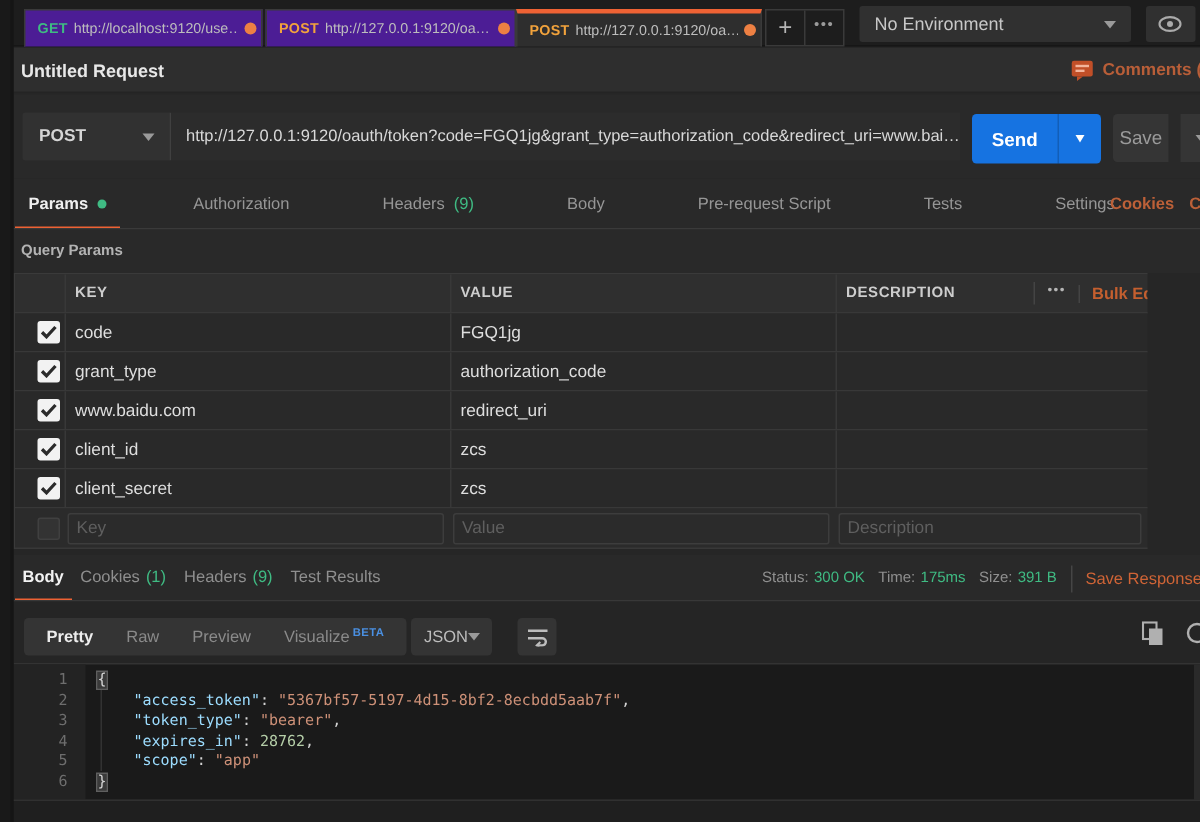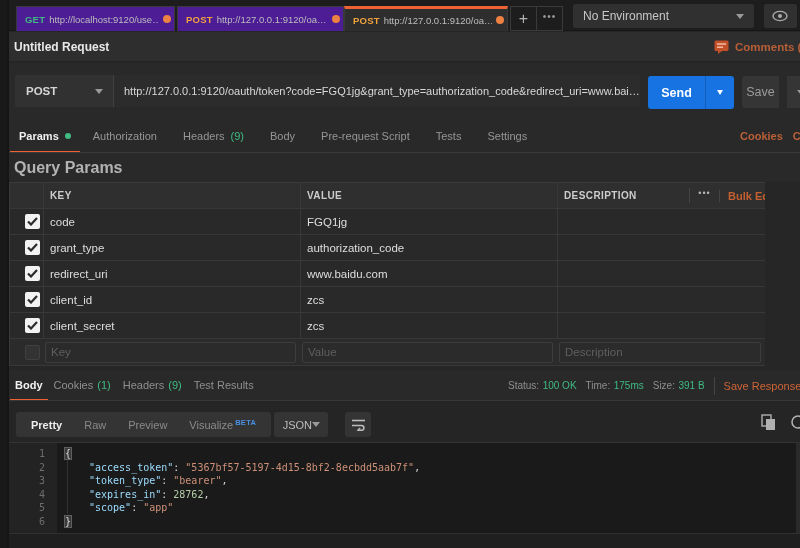--- a/index.html
+++ b/index.html
@@ -42,33 +42,33 @@
   .url-field { position:absolute; left:105px; top:12px; width:526px; height:32px; background:#2c2c2c; display:flex; align-items:center; overflow:hidden; }
   .url-text { font-size:11px; color:#d8d8d8; white-space:nowrap; padding-left:10px; }
   .send-btn { position:absolute; left:639px; top:13px; width:86px; height:33px; background:#1673e1; border-radius:3px; display:flex; }
   .send-main { flex:1; display:flex; align-items:center; justify-content:center; font-size:12.5px; font-weight:bold; color:#fff; border-right:1px solid rgba(0,0,0,0.18); }
   .send-caret { width:28px; display:flex; align-items:center; justify-content:center; }
   .send-caret .chev { border-top-color:#fff; border-left-width:3.5px; border-right-width:3.5px; }
   .save-btn { position:absolute; left:733px; top:13px; width:37px; height:32px; background:#353535; border-radius:3px 0 0 3px; display:flex; align-items:center; justify-content:center; font-size:12.5px; color:#9b9b9b; }
   .save-caret { position:absolute; left:778px; top:13px; width:28px; height:32px; background:#353535; border-radius:0; display:flex; align-items:center; justify-content:center; }
 
   
-  .reqtabs { position:absolute; left:9px; top:119px; width:791px; height:34px; background:#292929; border-bottom:1px solid #3a3a3a; display:flex; align-items:center; overflow:hidden; }
+  .reqtabs { position:absolute; left:9px; top:119px; width:791px; height:34px; background:#292929; border-bottom:1px solid #3a3a3a; display:flex; align-items:center; overflow:hidden;gap:36px; }
   .rqtab { position:relative; height:34px; display:flex; align-items:center; gap:6px; padding:0 13px; font-size:11px; color:#969696; white-space:nowrap; }
   .rqtab.first { margin-left:1px; padding:0 9px; }
   .rqtab.sel { color:#f0f0f0; font-weight:bold; }
   .rqtab.sel::after { content:""; position:absolute; left:0; right:0; bottom:-1px; height:3px; background:#ee6234; }
   .rqtab .gdot { width:6px; height:6px; border-radius:50%; background:#3fbb83; }
   .count-green { color:#3fbb83; }
   .right-links { position:absolute; left:731px; display:flex; gap:10px; white-space:nowrap; }
   .right-links .olink { font-size:11px; color:#bc6038; font-weight:bold; }
 
   
   .qplabel { position:absolute; left:9px; top:153px; width:791px; height:29px; background:#292929; display:flex; align-items:center; }
-  .qplabel span { margin-left:5px; font-size:16px; font-weight:bold; color:#b3b3b3; }
+  .qplabel span { margin-left:5px; font-size:10px; font-weight:bold; color:#b3b3b3; }
 
   
   .ptable { position:absolute; left:9px; top:182px; width:756px; background:#282828; border-top:1px solid #3a3a3a; border-left:1px solid #3a3a3a; }
   .prow { display:flex; height:26px; border-bottom:1px solid #383838; align-items:stretch; background:#292929; }
   .prow.hdr { height:26px; background:#2f2f2f; }
   .pc { display:flex; align-items:center; overflow:hidden; white-space:nowrap; }
   .pc-check { width:33px; justify-content:center; padding-left:11px; flex:none; }
   .pc-key { width:257px; flex:none; border-left:1px solid #383838; padding-left:6px; }
   .pc-val { width:257px; flex:none; border-left:1px solid #383838; padding-left:6px; }
   .pc-desc { flex:1; border-left:1px solid #383838; padding-left:6px; }
@@ -285,25 +285,25 @@
       <div class="pc pc-desc"></div>
     </div>
     <div class="prow">
       <div class="pc pc-check">
           <span class="checkbox">
             <svg width="11" height="9" viewBox="0 0 11 9">
               <path d="M1 4.5 L4 7.5 L10 1" fill="none" stroke="#2b2b2b" stroke-width="2.2"></path>
             </svg>
           </span>
         </div>
+      <div class="pc pc-val">
+          <span class="cellv">www.baidu.com</span>
+        </div>
       <div class="pc pc-key">
           <span class="cellv">redirect_uri</span>
-        </div>
-      <div class="pc pc-val">
-          <span class="cellv">www.baidu.com</span>
         </div>
       <div class="pc pc-desc"></div>
     </div>
     <div class="prow">
       <div class="pc pc-check">
           <span class="checkbox">
             <svg width="11" height="9" viewBox="0 0 11 9">
               <path d="M1 4.5 L4 7.5 L10 1" fill="none" stroke="#2b2b2b" stroke-width="2.2"></path>
             </svg>
           </span>
@@ -365,21 +365,21 @@
     </div>
     <div class="rstab">
       <span>Headers</span>
       <span class="count-green">(9)</span>
     </div>
     <div class="rstab">
         <span>Test Results</span>
       </div>
     <div class="resmeta">
       <span class="mlab">Status:</span>
-      <span class="mval">100 OK</span>
+      <span class="mval">300 OK</span>
       <span class="mlab">Time:</span>
       <span class="mval">175ms</span>
       <span class="mlab">Size:</span>
       <span class="mval">391 B</span>
       <span class="vdiv"></span>
       <span class="saveresp">
         <span>Save Response</span>
 
       </span>
     </div>

